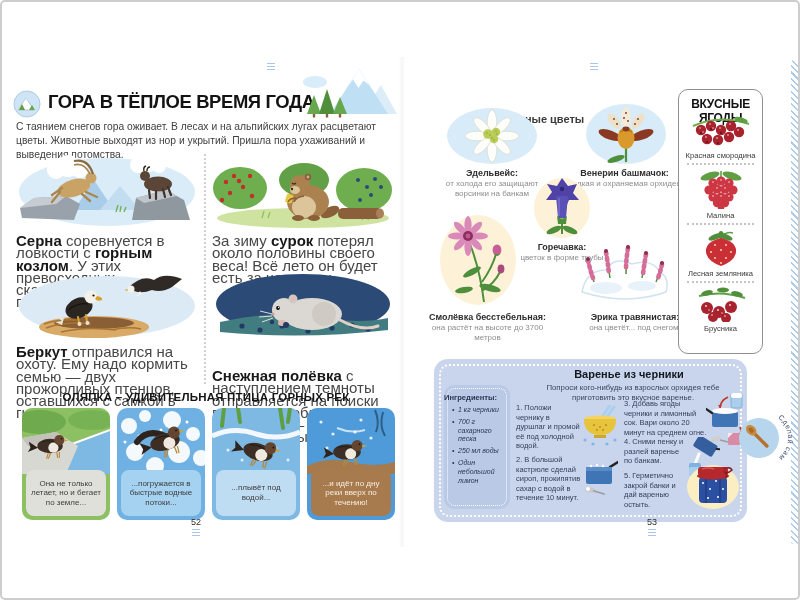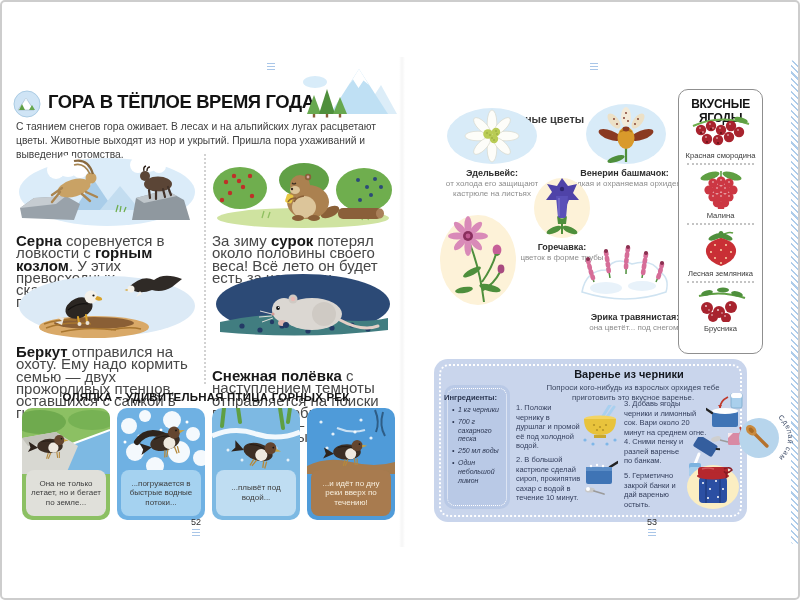--- a/index.html
+++ b/index.html
@@ -323,21 +323,21 @@
         <circle cx="43" cy="27" r=".8"></circle>
         <circle cx="46" cy="29" r=".8"></circle>
         <circle cx="52" cy="25" r=".8"></circle>
         <circle cx="50" cy="34" r=".8"></circle>
         <circle cx="53" cy="28" r=".8"></circle>
         <circle cx="48" cy="32" r=".8"></circle>
       </g>
   </svg>
   <div class="abs flcap" style="left:430px; top:166px; width:120px;">
     <div class="flname">Эдельвейс:</div>
-    <div class="fldesc">от холода его защищают кастрюле на листьях</div>
+    <div class="fldesc">от холода его защищают ворсинки на банкам</div>
   </div>
 
   <svg class="abs" style="left:582px; top:100px;" width="84" height="64" viewBox="0 0 84 64">
     <ellipse cx="42" cy="32" rx="40" ry="30" fill="#d8ebf8"></ellipse>
     <path d="M42 42 V60" stroke="#4e8f3c" stroke-width="2.2"></path>
     <ellipse cx="32" cy="57" rx="9" ry="3" fill="#4e8f3c" transform="rotate(-18 32 57)"></ellipse>
     <ellipse cx="42" cy="15" rx="5" ry="10" fill="#f3ead8"></ellipse>
     <ellipse cx="30" cy="19" rx="4.4" ry="9" fill="#ece0c6" transform="rotate(-38 30 19)"></ellipse>
     <ellipse cx="54" cy="19" rx="4.4" ry="9" fill="#ece0c6" transform="rotate(38 54 19)"></ellipse>
     <g fill="#7a3326">
@@ -391,20 +391,24 @@
         <ellipse cx="22" cy="36" rx="8" ry="3.4" transform="rotate(-45 22 36)"></ellipse>
       <ellipse cx="22" cy="20" rx="8" ry="3.4" transform="rotate(45 22 20)"></ellipse>
         <ellipse cx="38" cy="36" rx="8" ry="3.4" transform="rotate(45 38 36)"></ellipse>
     </g>
     <circle cx="30" cy="28" r="5" fill="#8a2f5e"></circle>
       <circle cx="30" cy="28" r="2.4" fill="#c15a92"></circle>
     <ellipse cx="59" cy="42" rx="4.4" ry="5.5" fill="#c65f98"></ellipse>
       <path d="M56 46 q3 4 6 0" fill="#4e8f3c"></path>
     <ellipse cx="63" cy="61" rx="3.4" ry="4.4" fill="#a84a80"></ellipse>
   </svg>
+  <div class="abs flcap" style="left:418px; top:310px; width:135px;">
+    <div class="flname">Смолёвка бесстебельная:</div>
+    <div class="fldesc">она растёт на высоте до 3700 метров</div>
+  </div>
 
   <svg class="abs" style="left:574px; top:232px;" width="96" height="74" viewBox="0 0 96 74">
     <path d="M6 58 Q10 36 30 36 Q38 22 56 30 Q76 24 84 38 Q94 44 90 58 Q50 72 6 58 Z" fill="#fff" stroke="#cfe3f1" stroke-width="1.5"></path>
     <ellipse cx="30" cy="54" rx="16" ry="6" fill="#e8f2fa"></ellipse>
       <ellipse cx="66" cy="52" rx="14" ry="5" fill="#e8f2fa"></ellipse>
     <g stroke="#4e8f3c" stroke-width="1.5" fill="none">
       <path d="M18 48 Q 14 36 12 26"></path>
         <path d="M34 44 Q 32 30 30 18"></path>
         <path d="M50 40 Q 50 26 52 14"></path>
         <path d="M66 44 Q 68 32 70 20"></path>

